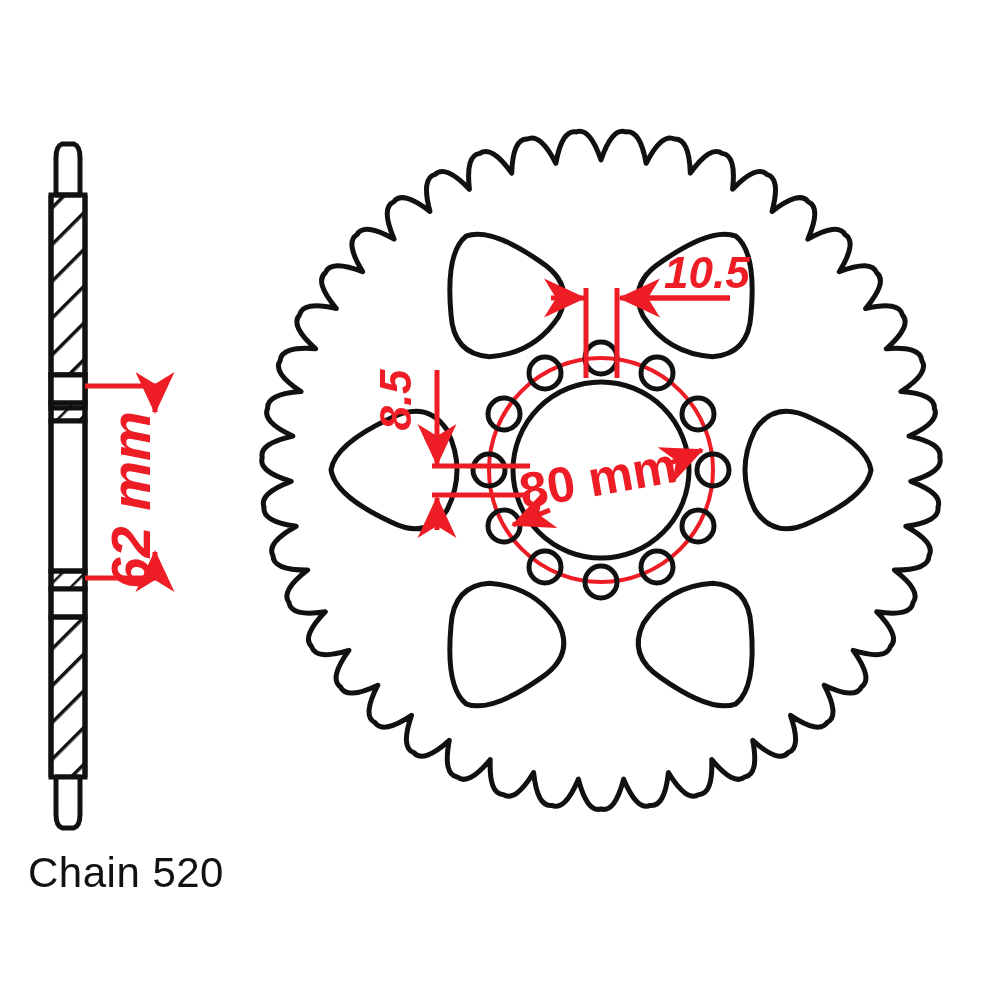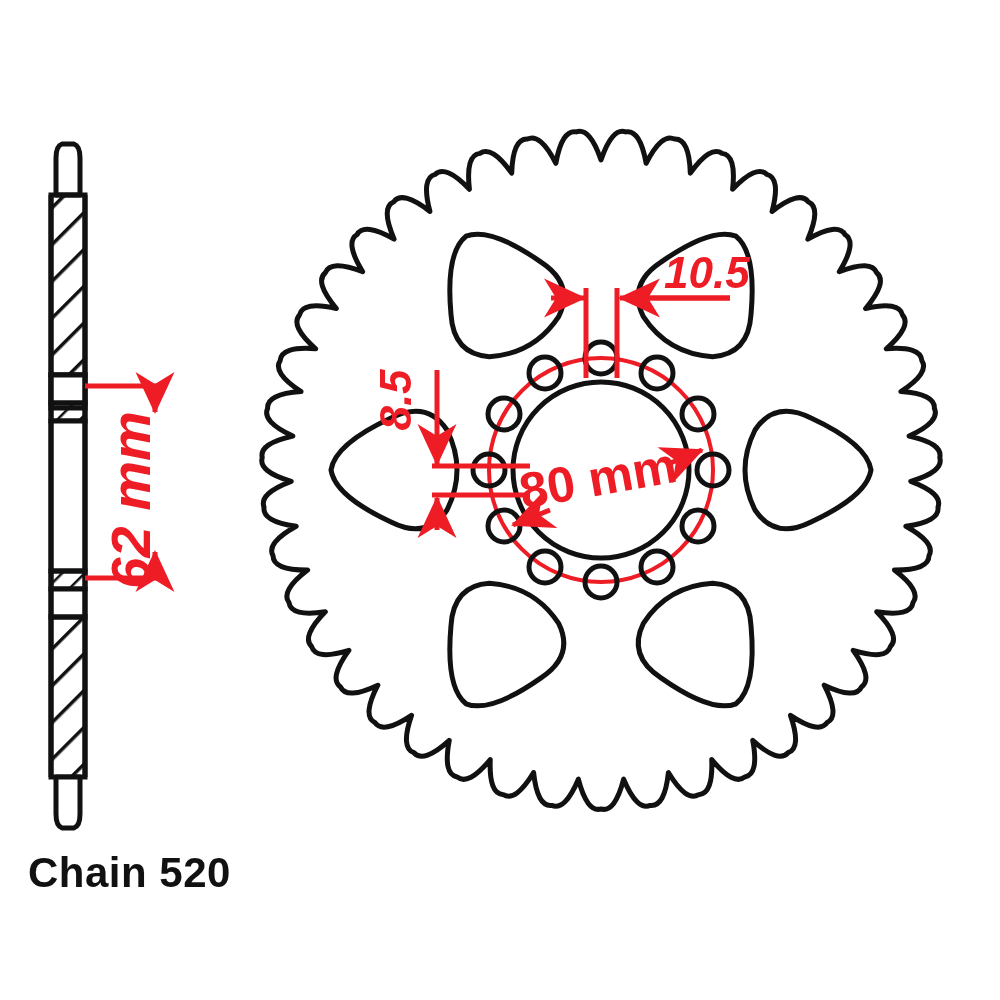--- a/index.html
+++ b/index.html
@@ -26,21 +26,21 @@
     top: 0;
     width: 1000px;
     height: 1000px;
   }
   .chain-label {
     position: absolute;
     left: 28px;
     top: 849px;
     font-family: "Liberation Sans", sans-serif;
     font-size: 42px;
-    font-weight: 700;
+    font-weight: 400;
     color: #111111;
     letter-spacing: 0.5px;
     white-space: nowrap;
   }
 </style>
 </head>
 <body>
 
 <div id="stage">
 

